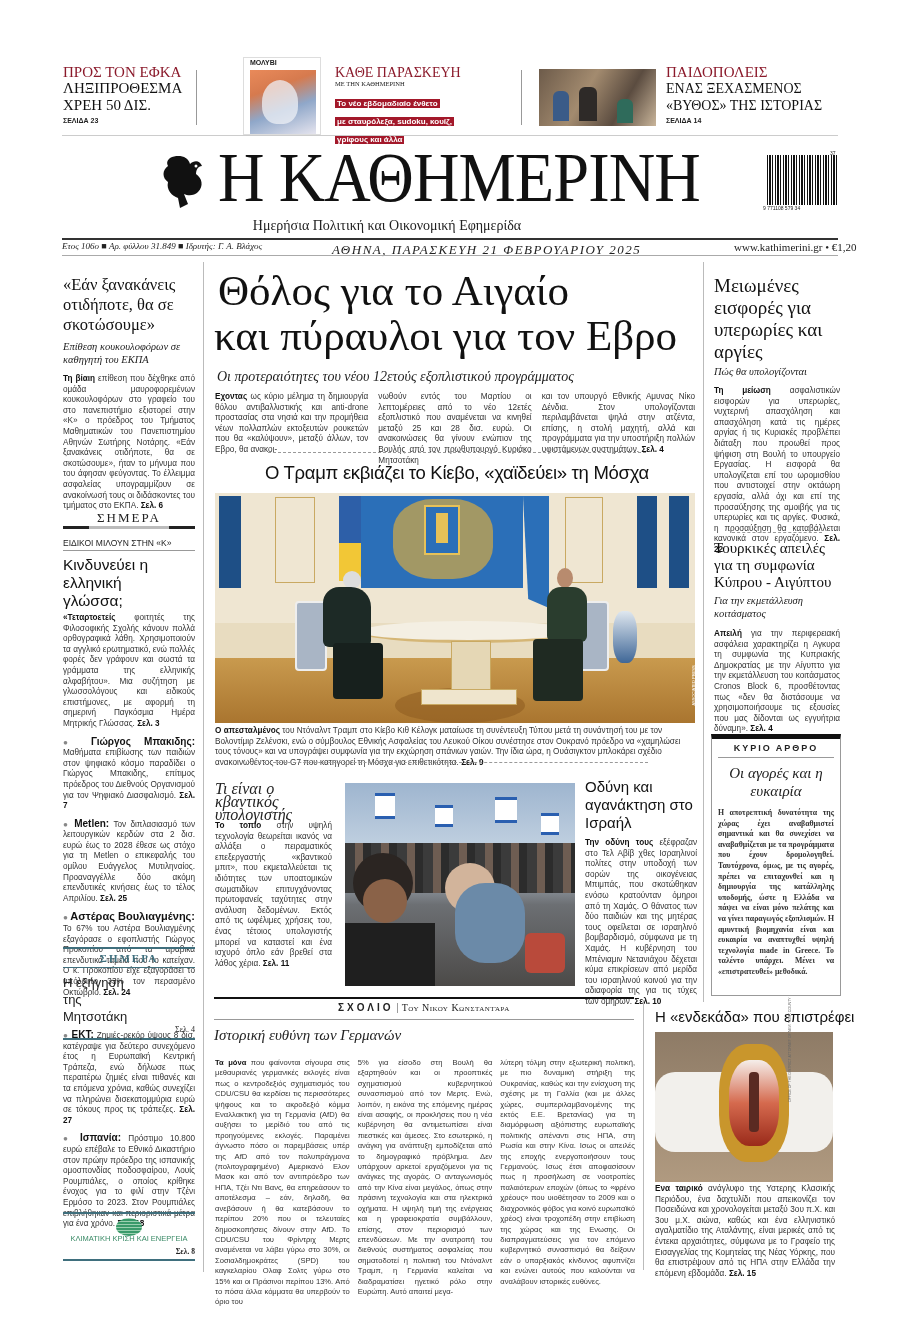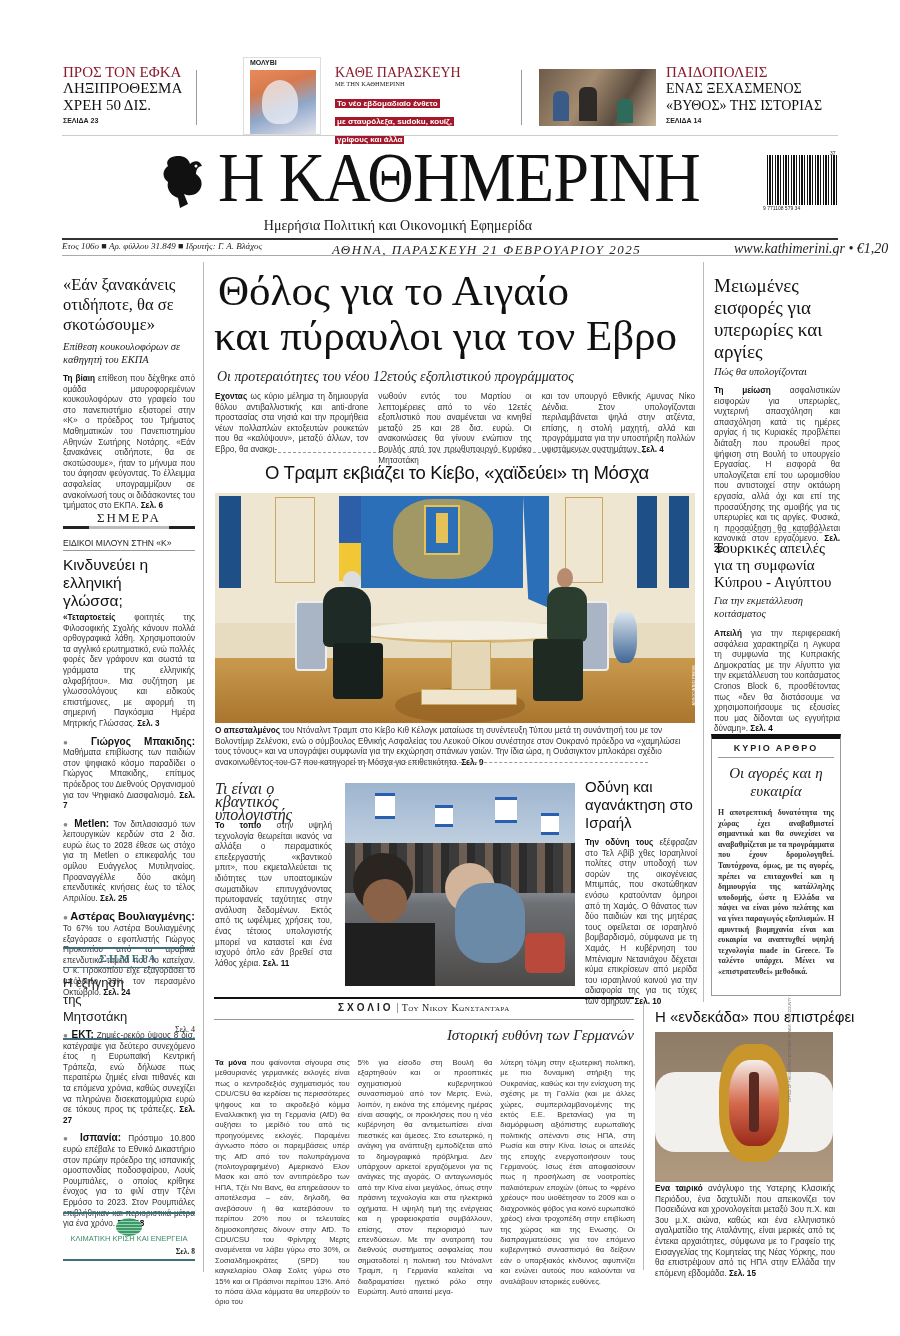--- a/index.html
+++ b/index.html
@@ -54,25 +54,25 @@
 <div class="abs" style="left:158px;top:152px;width:52px;height:58px">
   <svg width="52" height="58" viewBox="0 0 52 58">
     <path d="M12 6 C20 2 30 4 32 12 C36 8 42 8 44 14 C40 14 38 18 38 22 C44 26 46 34 40 40 C36 44 30 44 26 42 L30 52 L22 56 L20 46 C14 44 8 38 10 30 C4 26 4 18 10 14 C8 10 10 8 12 6 Z" fill="#111"></path>
     <circle cx="38" cy="14" r="1.5" fill="#fff"></circle>
   </svg>
 </div>
 <div class="abs serif" style="left:218px;top:140px;font-size:70px;line-height:76px;letter-spacing:-1px;color:#111;transform:scaleX(0.92);transform-origin:left">Η ΚΑΘΗΜΕΡΙΝΗ</div>
 <div class="abs" style="left:767px;top:155px;width:70px;height:50px;background:repeating-linear-gradient(90deg,#111 0 1px,#fff 1px 2px,#111 2px 4px,#fff 4px 5px,#111 5px 6px,#fff 6px 8px)"></div>
 <div class="abs" style="left:830px;top:150px;font-size:5px">37</div>
 <div class="abs" style="left:763px;top:205px;font-size:5px;width:80px;background:#fff">9 771108 579 34</div>
-<div class="abs serif" style="left:16px;width:764px;text-align:center;top:218px;font-size:14px;color:#222">Ημερήσια Πολιτική και Οικονομική Εφημερίδα</div>
+<div class="abs serif" style="left:5px;width:764px;text-align:center;top:218px;font-size:14px;color:#222">Ημερήσια Πολιτική και Οικονομική Εφημερίδα</div>
 <div class="hrule" style="left:62px;top:238px;width:776px;height:2px;background:#333"></div>
 <div class="abs serif" style="left:62px;top:241px;font-size:9px;font-style:italic">Ετος 106ο ■ Αρ. φύλλου 31.849 ■ Ιδρυτής: Γ. Α. Βλάχος</div>
 <div class="abs serif" style="left:332px;top:242px;font-size:13px;font-style:italic;letter-spacing:1.5px">ΑΘΗΝΑ, ΠΑΡΑΣΚΕΥΗ 21 ΦΕΒΡΟΥΑΡΙΟΥ 2025</div>
-<div class="abs serif" style="left:734px;top:241px;font-size:14px;font-style:italic">www.kathimerini.gr • €1,20</div>
+<div class="abs serif" style="left:734px;top:241px;font-size:11px;">www.kathimerini.gr • €1,20</div>
 <div class="hrule" style="left:62px;top:255px;width:776px;background:#aaa"></div>
 
 <div class="vrule" style="left:203px;top:262px;height:1010px"></div>
 <div class="vrule" style="left:703px;top:262px;height:740px"></div>
 
 <div class="abs" style="left:63px;top:275px;width:132px">
   <div class="serif" style="font-size:16.5px;line-height:20px;color:#111">«Εάν ξανακάνεις οτιδήποτε, θα σε σκοτώσουμε»</div>
   <div class="serif" style="font-size:10.5px;line-height:13px;font-style:italic;margin:5px 0 8px">Επίθεση κουκουλοφόρων σε καθηγητή του ΕΚΠΑ</div>
   <div class="body-text"><b>Τη βίαιη</b><span> επίθεση που δέχθηκε από ομάδα μαυροφορεμένων κουκουλοφόρων στο γραφείο του στο πανεπιστήμιο εξιστορεί στην «Κ» ο πρόεδρος του Τμήματος Μαθηματικών του Πανεπιστημίου Αθηνών Σωτήρης Νοτάρης. «Εάν ξανακάνεις οτιδήποτε, θα σε σκοτώσουμε», ήταν το μήνυμα που του άφησαν φεύγοντας. Το έλλειμμα ασφαλείας υπογραμμίζουν σε ανακοίνωσή τους οι διδάσκοντες του τμήματος στο ΕΚΠΑ.</span> <span class="sel">Σελ. 6</span></div>
 </div>
@@ -197,21 +197,21 @@
   <div style="text-align:center;font-size:9px;font-weight:bold;letter-spacing:2px;padding-bottom:4px;border-bottom:1px solid #999">ΚΥΡΙΟ ΑΡΘΡΟ</div>
   <div class="serif" style="text-align:center;font-size:15px;line-height:18px;font-style:italic;margin:6px 8px 8px">Οι αγορές και η ευκαιρία</div>
   <div class="body-text serif" style="font-weight:bold;font-size:7.8px;line-height:10.6px">Η αποτρεπτική δυνατότητα της χώρας έχει αναβαθμιστεί σημαντικά και θα συνεχίσει να αναβαθμίζεται με τα προγράμματα που έχουν δρομολογηθεί. Ταυτόχρονα, όμως, με τις αγορές, πρέπει να επιταχυνθεί και η δημιουργία της κατάλληλης υποδομής, ώστε η Ελλάδα να πάψει να είναι μόνο πελάτης και να γίνει παραγωγός εξοπλισμών. Η αμυντική βιομηχανία είναι και ευκαιρία να αναπτυχθεί υψηλή τεχνολογία made in Greece. Το ταλέντο υπάρχει. Μένει να «επιστρατευθεί» μεθοδικά.</div>
 </div>
 
 <div class="hrule" style="left:214px;top:997px;width:420px;height:2px;background:#111"></div>
 <div class="abs" style="left:214px;top:1002px;width:420px;text-align:center;font-size:10px">
   <span style="font-weight:bold;letter-spacing:3px">ΣΧΟΛΙΟ</span><span style="color:#888"> | </span><span class="serif" style="font-variant:small-caps;letter-spacing:.5px">Του Νικου Κωνσταντάρα</span>
 </div>
 <div class="hrule" style="left:214px;top:1019px;width:420px"></div>
-<div class="abs serif" style="left:214px;top:1027px;width:420px;text-align:right;font-size:15px;font-style:italic">Ιστορική ευθύνη των Γερμανών</div>
+<div class="abs serif" style="left:214px;top:1027px;width:420px;text-align:left;font-size:15px;font-style:italic">Ιστορική ευθύνη των Γερμανών</div>
 <div class="abs" style="left:215px;top:1058px;width:420px;display:flex;gap:8px">
   <div class="body-text" style="flex:1;font-size:7.6px;line-height:10.4px"><b>Τα μόνα</b><span> που φαίνονται σίγουρα στις μεθαυριανές γερμανικές εκλογές είναι πως ο κεντροδεξιός σχηματισμός του CDU/CSU θα κερδίσει τις περισσότερες ψήφους και το ακροδεξιό κόμμα Εναλλακτική για τη Γερμανία (AfD) θα αυξήσει το μερίδιό του από τις προηγούμενες εκλογές. Παραμένει άγνωστο πόσο οι παρεμβάσεις υπέρ της AfD από τον πολυπράγμονα (πολιτογραφημένο) Αμερικανό Ελον Μασκ και από τον αντιπρόεδρο των ΗΠΑ, Τζέι Ντι Βανς, θα επηρεάσουν το αποτέλεσμα – εάν, δηλαδή, θα ανεβάσουν ή θα κατεβάσουν το περίπου 20% που οι τελευταίες δημοσκοπήσεις δίνουν στην AfD. Το CDU/CSU του Φρίντριχ Μερτς αναμένεται να λάβει γύρω στο 30%, οι Σοσιαλδημοκράτες (SPD) του καγκελαρίου Ολαφ Σολτς γύρω στο 15% και οι Πράσινοι περίπου 13%. Από το πόσα άλλα κόμματα θα υπερβούν το όριο του</span></div>
   <div class="body-text" style="flex:1;font-size:7.6px;line-height:10.4px">5% για είσοδο στη Βουλή θα εξαρτηθούν και οι προοπτικές σχηματισμού κυβερνητικού συνασπισμού από τον Μερτς. Ενώ, λοιπόν, η εικόνα της επόμενης ημέρας είναι ασαφής, οι προκλήσεις που η νέα κυβέρνηση θα αντιμετωπίσει είναι πιεστικές και άμεσες. Στο εσωτερικό, η ανάγκη για ανάπτυξη εμποδίζεται από το δημογραφικό πρόβλημα. Δεν υπάρχουν αρκετοί εργαζόμενοι για τις ανάγκες της αγοράς. Ο ανταγωνισμός από την Κίνα είναι μεγάλος, όπως στην πράσινη τεχνολογία και στα ηλεκτρικά οχήματα. Η υψηλή τιμή της ενέργειας και η γραφειοκρατία συμβάλλουν, επίσης, στον περιορισμό των επενδύσεων. Με την ανατροπή του διεθνούς συστήματος ασφαλείας που σηματοδοτεί η πολιτική του Ντόναλντ Τραμπ, η Γερμανία καλείται να διαδραματίσει ηγετικό ρόλο στην Ευρώπη. Αυτό απαιτεί μεγα-</div>
   <div class="body-text" style="flex:1;font-size:7.6px;line-height:10.4px">λύτερη τόλμη στην εξωτερική πολιτική, με πιο δυναμική στήριξη της Ουκρανίας, καθώς και την ενίσχυση της σχέσης με τη Γαλλία (και με άλλες χώρες, συμπεριλαμβανομένης της εκτός Ε.Ε. Βρετανίας) για τη διαμόρφωση αξιόπιστης ευρωπαϊκής πολιτικής απέναντι στις ΗΠΑ, στη Ρωσία και στην Κίνα. Ισως οι απειλές της εποχής ενεργοποιήσουν τους Γερμανούς. Ισως έτσι αποφασίσουν πως η προσήλωση σε νοοτροπίες παλαιότερων εποχών (όπως το «φρένο χρέους» που υιοθέτησαν το 2009 και ο διαχρονικός φόβος για κοινό ευρωπαϊκό χρέος) είναι τροχοπέδη στην επιβίωση της χώρας και της Ενωσης. Οι διαπραγματεύσεις για τον επόμενο κυβερνητικό συνασπισμό θα δείξουν εάν ο υπαρξιακός κίνδυνος αφυπνίζει και ενώνει αυτούς που καλούνται να αναλάβουν ιστορικές ευθύνες.</div>
 </div>
 <div class="vrule" style="left:643px;top:1000px;height:270px"></div>
 
 <div class="abs" style="left:655px;top:1008px;font-size:15px;color:#111">Η «ενδεκάδα» που επιστρέφει</div>
 <div class="photo" style="left:655px;top:1032px;width:178px;height:150px;background:linear-gradient(#8e7b66,#b09a80)">
   <div style="position:absolute;left:0;top:40px;width:178px;height:80px;background:#f2f0ec;border-radius:20px"></div>

